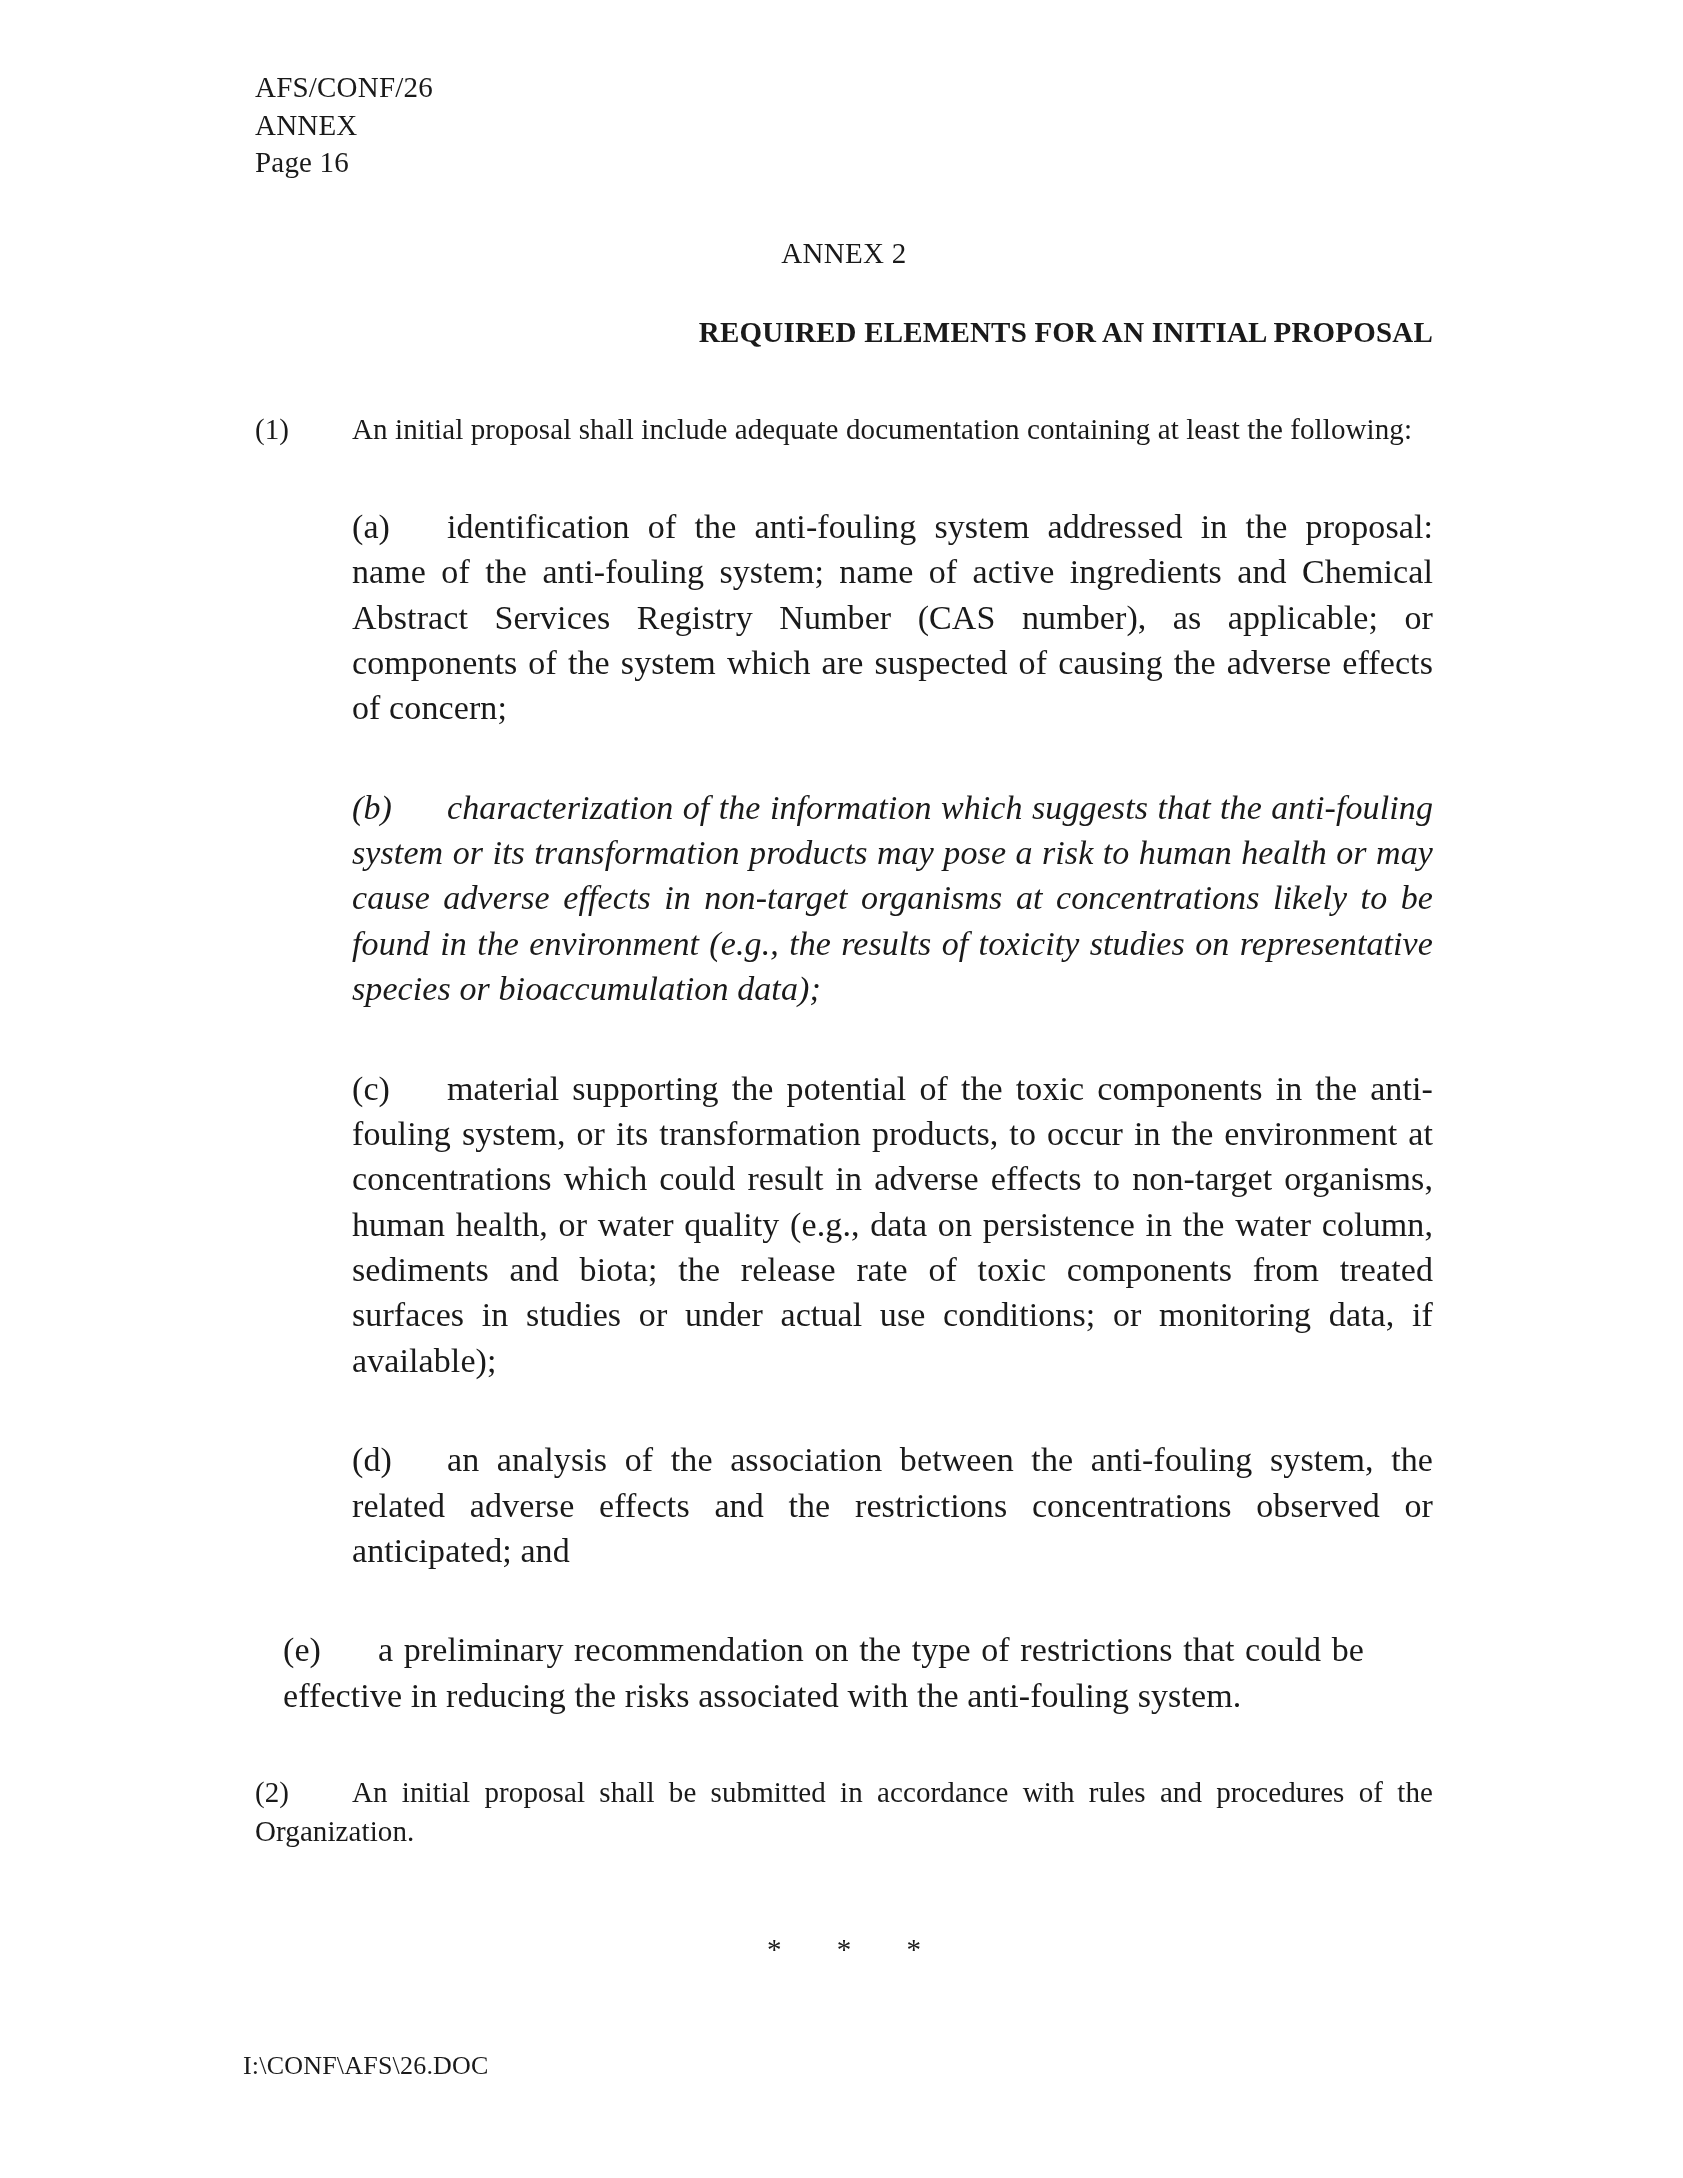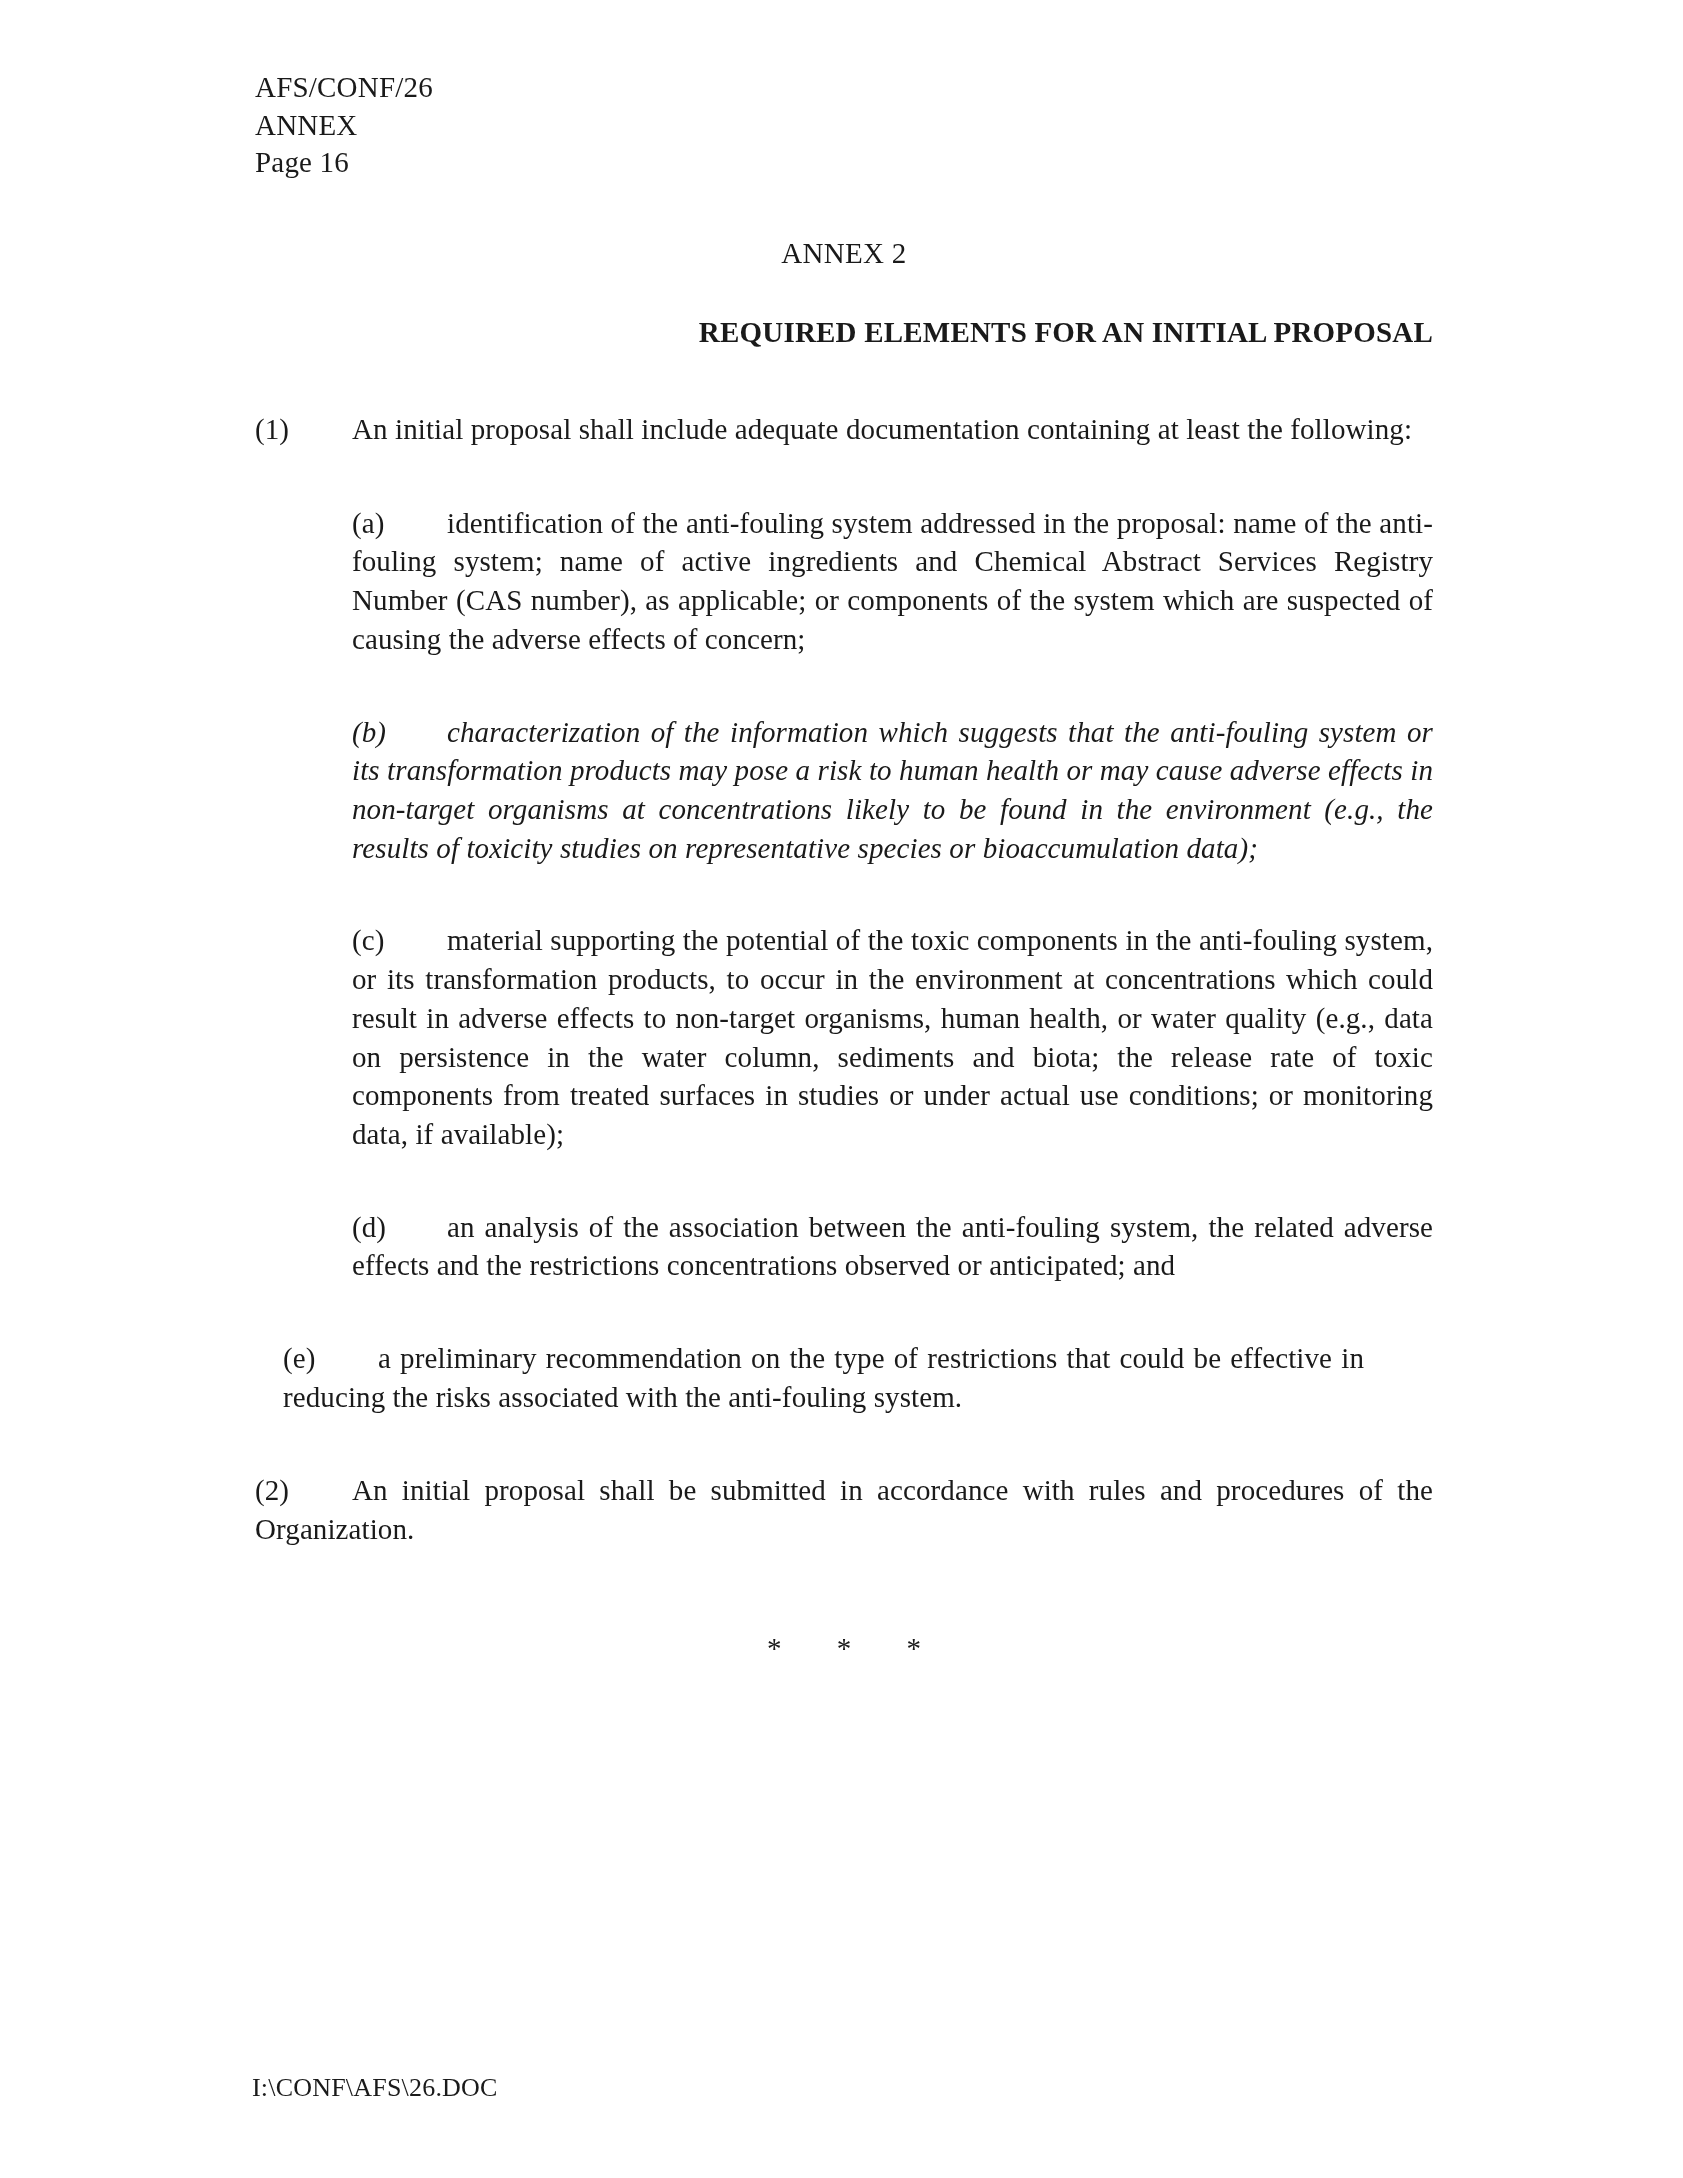--- a/index.html
+++ b/index.html
@@ -54,21 +54,21 @@
   }
   .para-1 {
     margin-top: 61px;
   }
   .para-2 {
     margin-top: 55px;
   }
   .sub {
     margin-left: 97px;
     width: 1081px;
-    font-size: 29px;
+    font-size: 34px;
     line-height: 1.335;
     text-align: justify;
     text-justify: inter-word;
     letter-spacing: 0.1px;
   }
   .sub-a { margin-top: 55px; }
   .sub-b { margin-top: 54px; font-style: italic; }
   .sub-c { margin-top: 54px; }
   .sub-d { margin-top: 54px; }
   .sub-e { margin-top: 54px; margin-left: 28px; }
@@ -82,25 +82,24 @@
   }
   .asterisks {
     text-align: center;
     font-size: 29px;
     margin-top: 83px;
     letter-spacing: 24px;
     text-indent: 24px;
   }
   .footer {
     position: absolute;
-    left: 252px;
+    left: 243px;
     top: 2051px;
     font-size: 26px;
     letter-spacing: 0.2px;
-    margin-top: 22px;
   }
 </style>
 </head>
 <body>
 
 <div class="page">
 
   <div class="content">
 
     <div class="doc-header">

